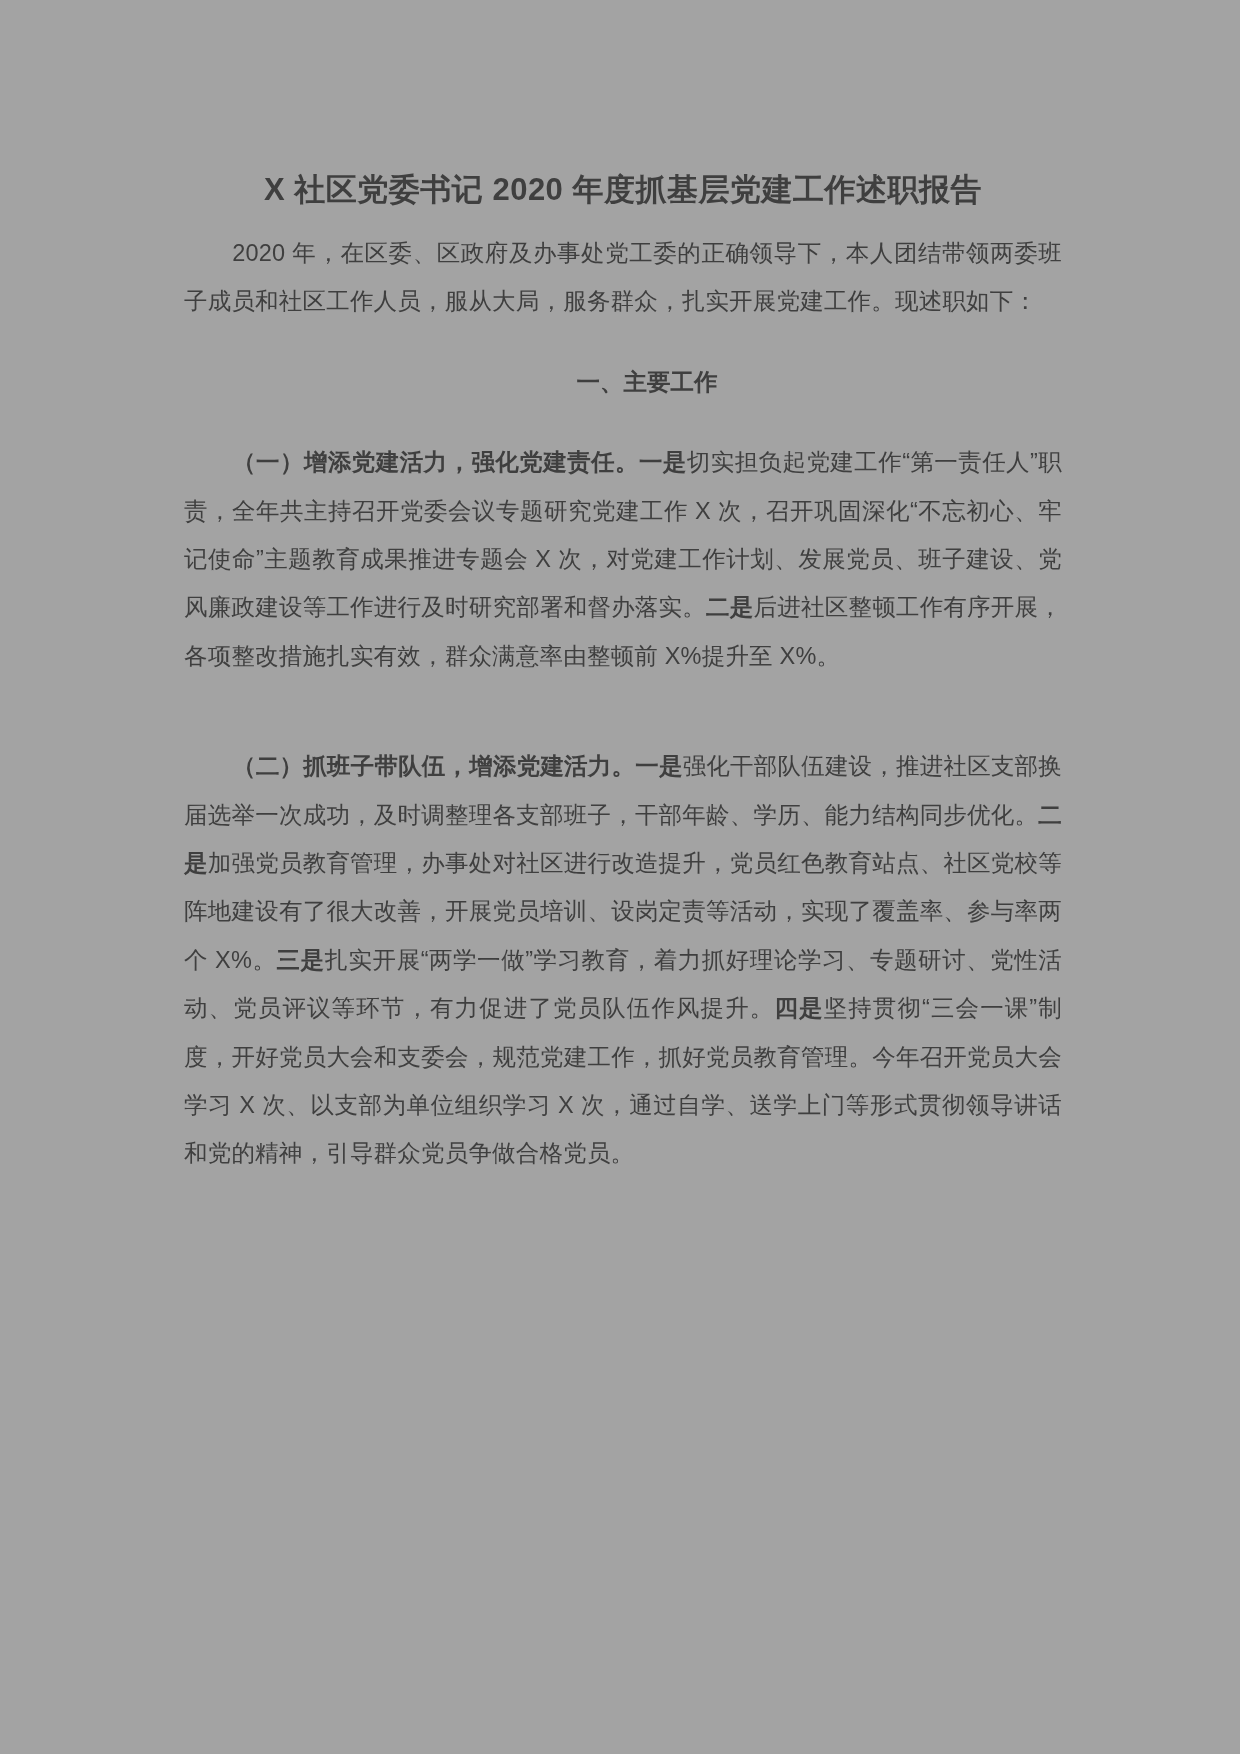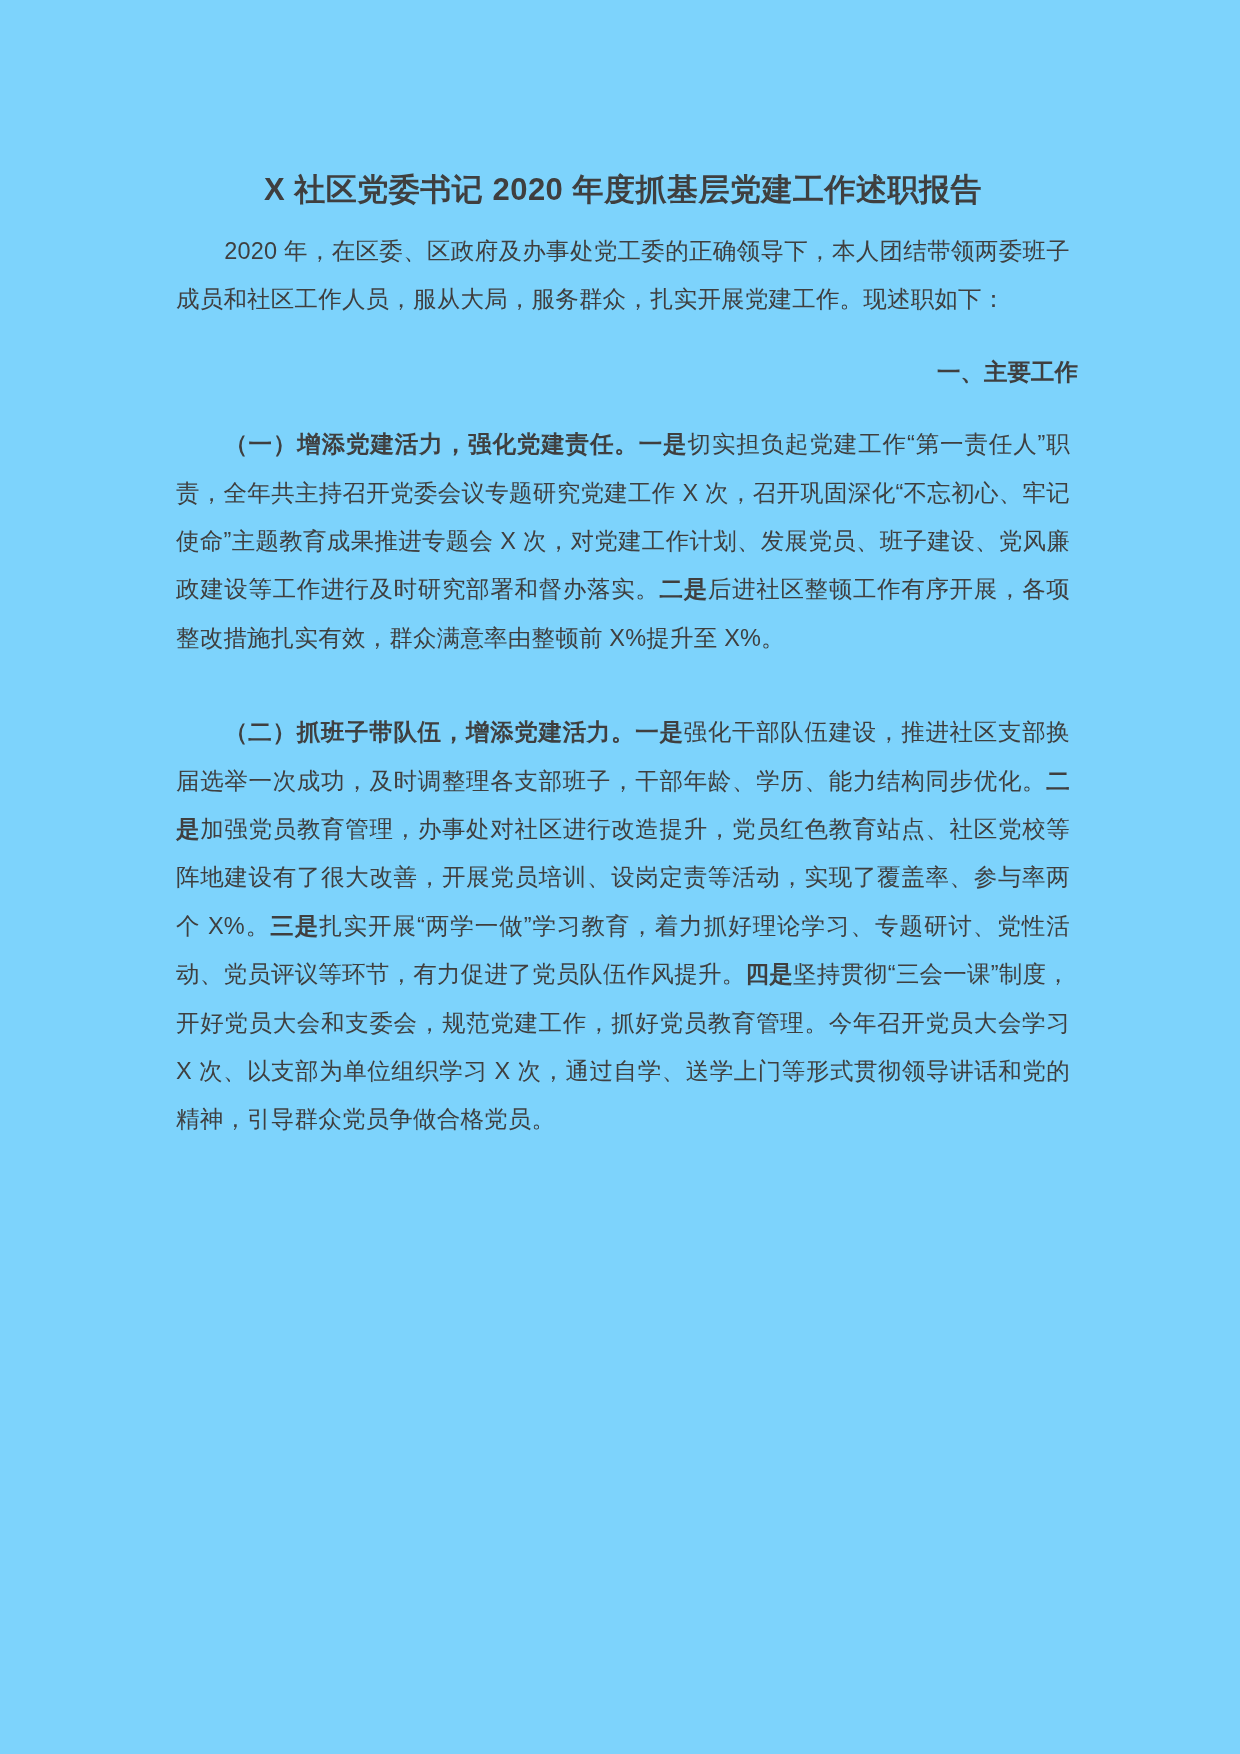--- a/index.html
+++ b/index.html
@@ -12,52 +12,52 @@
     height: 1754px;
     font-family: "Liberation Sans", "DejaVu Sans", sans-serif;
     color: #3f3f3f;
     overflow: hidden;
   }
   .page {
     box-sizing: border-box;
     width: 1240px;
     height: 1754px;
     padding: 168px 162px 0 168px;
-    background: #7dd3fc;
+    background: #a3a3a3;
     position: relative;
   }
   .doc-title {
     font-size: 31px;
     font-weight: bold;
     text-align: center;
     letter-spacing: 0.5px;
     color: #3f3f3f;
     margin: 0 0 14px 0;
     line-height: 1.45;
     white-space: nowrap;
   }
   p.para {
     font-size: 23.5px;
     line-height: 2.06;
     text-align: justify;
     text-justify: inter-character;
     text-align-last: left;
-    margin: 8px;
+    margin: 16px;
     color: #3f3f3f;
     text-indent: 2.05em;
     letter-spacing: 0.2px;
   }
   p.heading {
     font-size: 23.5px;
     font-weight: bold;
     line-height: 2.06;
     margin: 0;
     color: #3f3f3f;
     text-indent: 2.05em;
-    text-align: right;
+    text-align: center;
   }
   .spacer-sm { height: 16px; }
   .spacer-md { height: 30px; }
   b, .b { font-weight: bold; }
 </style>
 </head>
 <body>
 
 <div class="page">
 

